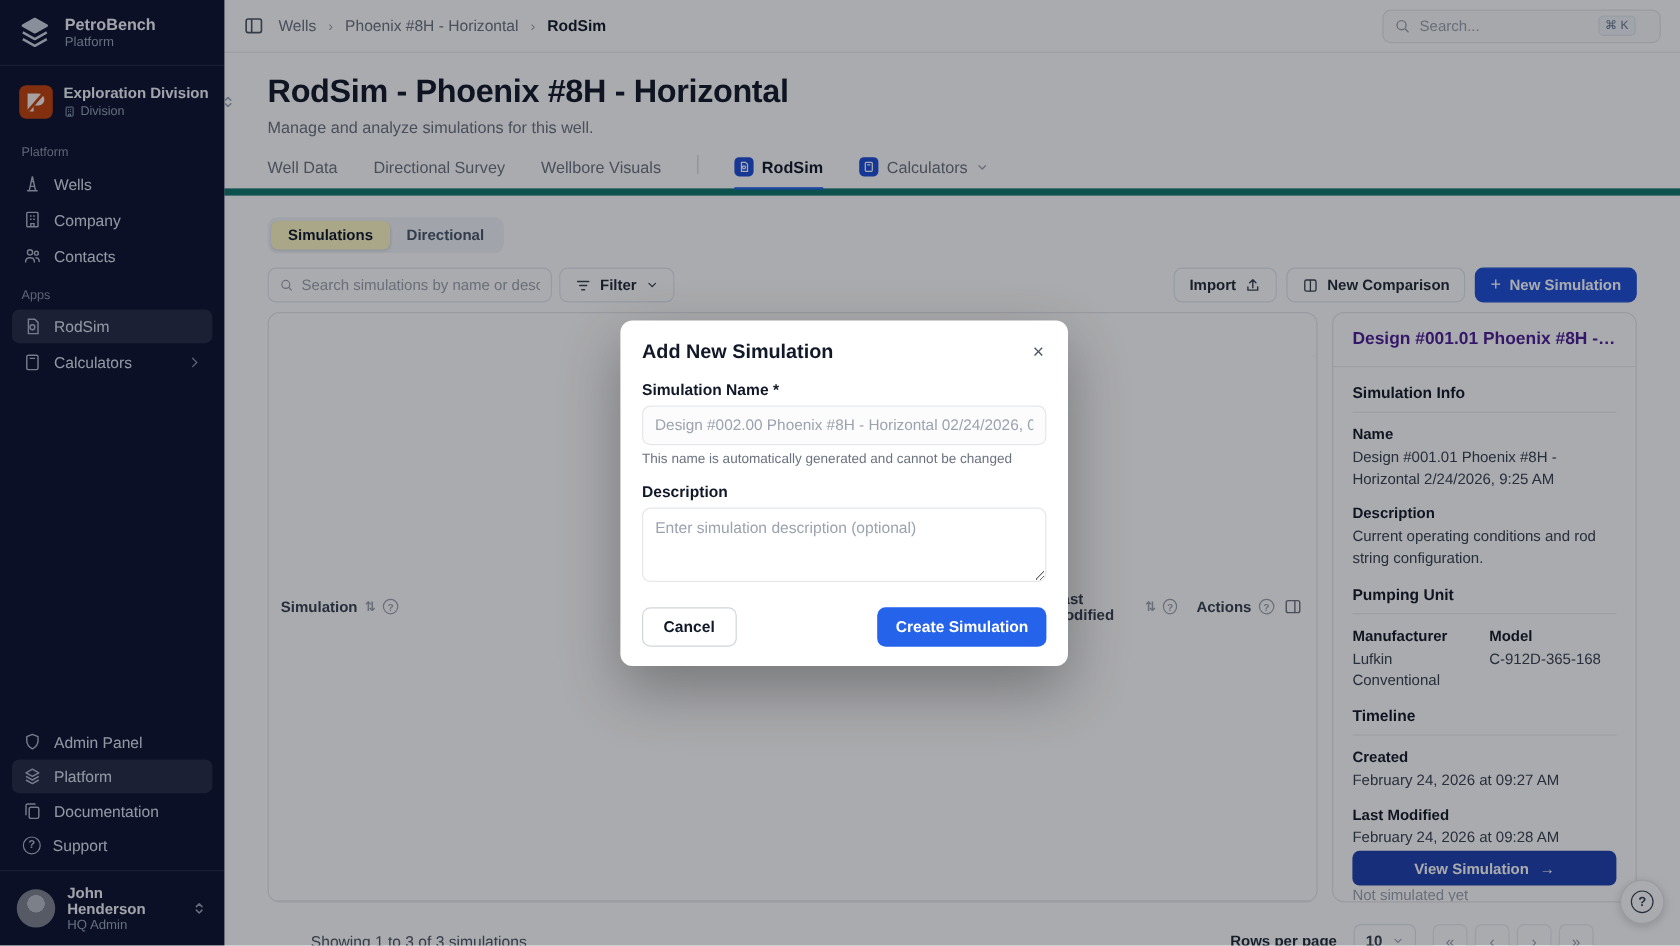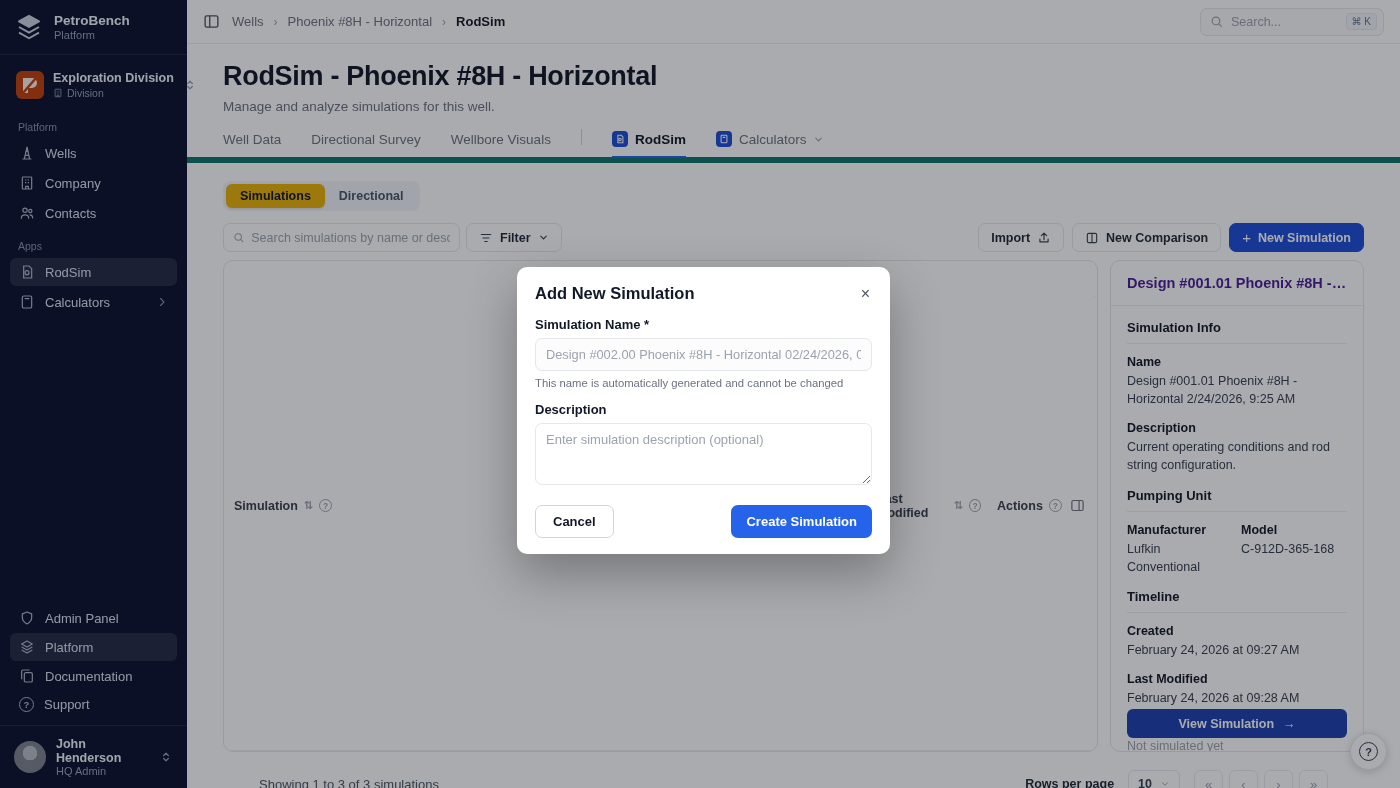--- a/index.html
+++ b/index.html
@@ -31,41 +31,41 @@
   .qmark { display:inline-flex; align-items:center; justify-content:center; width:15px; height:15px; border:1.4px solid #aeb8cc; border-radius:50%; font-size:9.5px; font-weight:700; color:#aeb8cc; }
 
   
   .main { position:absolute; left:187px; top:0; width:1213px; height:788px; background:#fff; }
   .topbar { display:flex; align-items:center; height:44px; padding:0 16px; border-bottom:1px solid #e9ecf0; gap:12px; }
   .panel-toggle { width:17px; height:17px; color:#4b5563; cursor:pointer; }
   .crumbs { display:flex; align-items:center; gap:10px; font-size:13px; color:#6b7280; }
   .crumb { cursor:pointer; }
   .crumb.current { color:#111827; font-weight:700; cursor:default; }
   .crumb-sep { color:#9ca3af; font-size:12px; }
-  .g-search { margin-left:auto; display:flex; align-items:center; gap:8px; width:184px; height:28px; border:1px solid #e5e7eb; background:#fafafa; border-radius:7px; padding:0 6px 0 9px; color:#9ca3af; cursor:text; }
+  .g-search { margin-left:auto; display:flex; align-items:center; gap:8px; width:232px; height:28px; border:1px solid #e5e7eb; background:#fafafa; border-radius:7px; padding:0 20px 0 9px; color:#9ca3af; cursor:text; }
   .g-search .ic { width:13px; height:13px; color:#9ca3af; }
   .g-search-ph { font-size:12.5px; flex:1; }
   .kbd { font-size:10px; color:#64748b; background:#f1f5f9; border:1px solid #e2e8f0; border-radius:4px; padding:2px 5px; white-space:nowrap; }
 
   .pagehead { padding:17px 36px 0; }
   .pagehead h1 { font-size:27px; font-weight:700; letter-spacing:-.3px; color:#101828; }
   .pagehead .sub { margin-top:7px; font-size:13.5px; color:#6b7280; }
   .tabbar { display:flex; align-items:flex-end; gap:30px; margin-top:15px; padding:0 36px; border-bottom:6px solid #0f766e; }
   .tab { font-size:13.5px; color:#6b7280; padding-bottom:10px; position:relative; display:flex; align-items:center; gap:7px; cursor:pointer; }
   .tab.active { color:#111827; font-weight:700; }
   .tab.active::after { content:""; position:absolute; left:0; right:0; bottom:-1px; height:2px; background:#2563eb; }
   .tab .app-ic { width:16px; height:16px; border-radius:4px; background:#1d4ed8; color:#fff; display:flex; align-items:center; justify-content:center; }
   .tab .app-ic svg { width:10px; height:10px; }
   .tab .dd { width:11px; height:11px; color:#9ca3af; }
   .tab-div { width:1px; height:16px; background:#d1d5db; margin-bottom:12px; }
 
   .content { padding:18px 36px 0; }
   .seg { display:inline-flex; background:#f1f5f9; border-radius:8px; padding:3px; }
   .seg button { border:0; background:transparent; font-family:inherit; font-size:12.5px; font-weight:700; color:#475569; padding:5px 14px; border-radius:6px; cursor:pointer; }
-  .seg button.on { background:#eab308; color:#0f172a; box-shadow:0 1px 2px rgba(16,24,40,.1); }
+  .seg button.on { background:#fef9c3; color:#0f172a; box-shadow:0 1px 2px rgba(16,24,40,.1); }
 
   .toolbar { display:flex; align-items:center; margin-top:12px; }
   .s-input { display:flex; align-items:center; gap:7px; width:237px; height:29px; border:1px solid #e2e8f0; border-radius:7px; padding:0 9px; color:#9ca3af; background:#fff; cursor:text; }
   .s-input .ic { width:13px; height:13px; }
   .s-input span { font-size:12.5px; white-space:nowrap; overflow:hidden; }
   .btn { display:inline-flex; align-items:center; gap:7px; height:29px; padding:0 12px; border:1px solid #e2e8f0; background:#fff; border-radius:7px; font-family:inherit; font-size:12.5px; font-weight:700; color:#1f2937; cursor:pointer; }
   .btn .ic { width:14px; height:14px; color:#374151; }
   .btn.primary { background:#1d4ed8; border-color:#1d4ed8; color:#fff; }
   .btn.primary .plus { font-size:15px; font-weight:400; line-height:1; }
   .filter-btn { margin-left:6px; }

